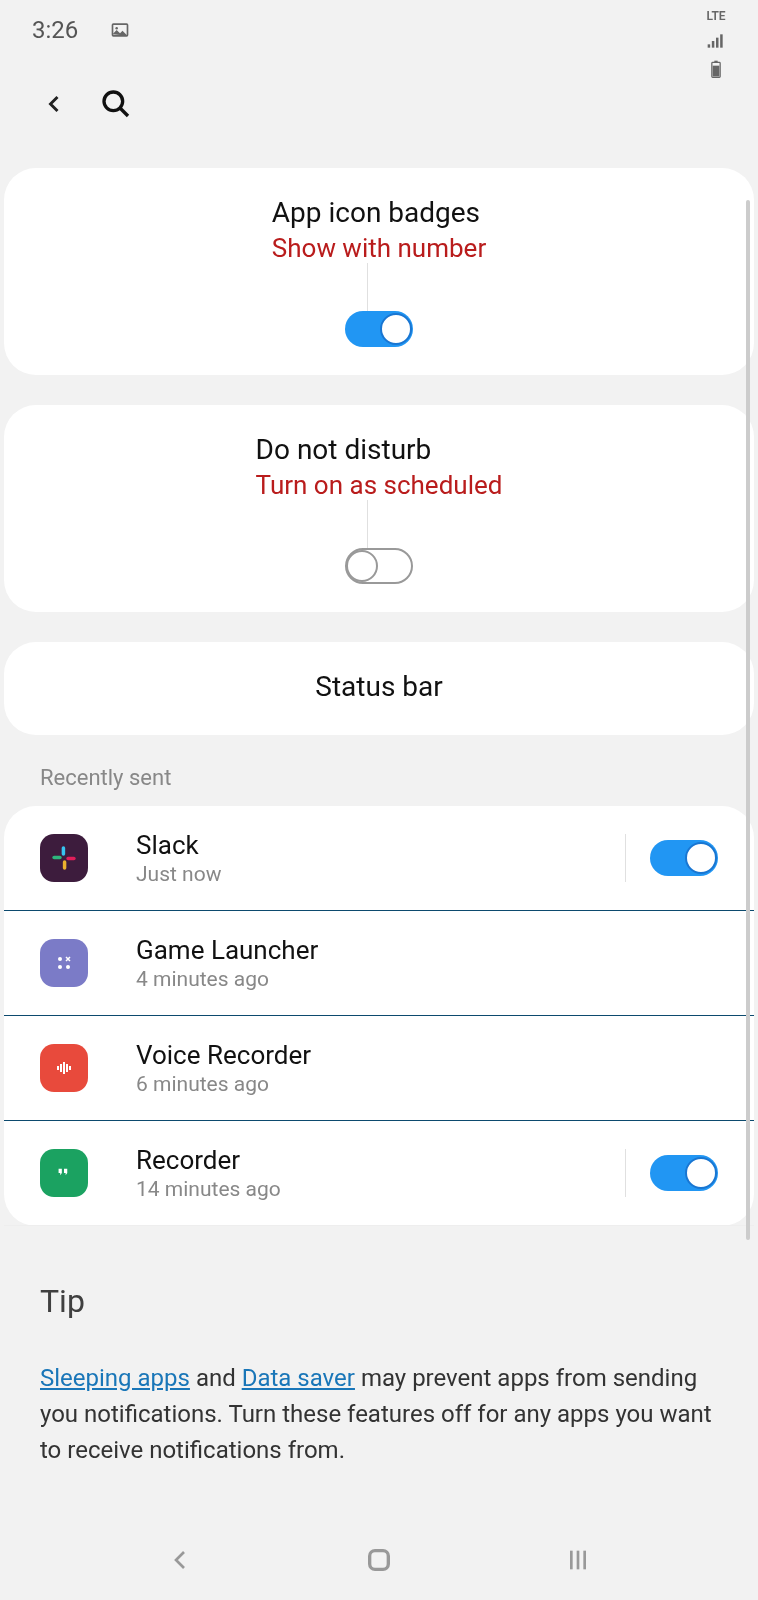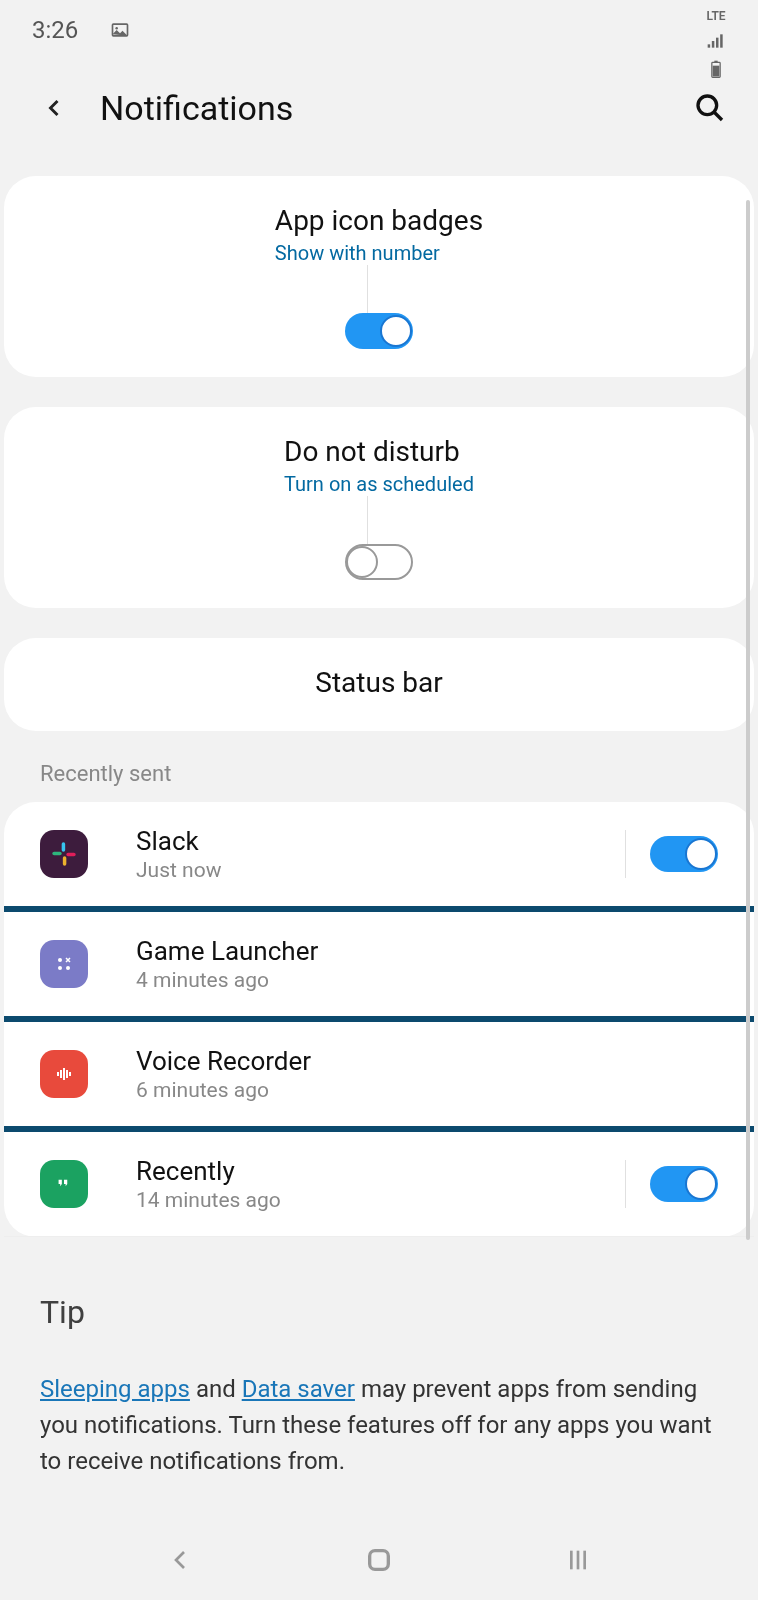--- a/index.html
+++ b/index.html
@@ -73,22 +73,22 @@
     }
     .card-text {
       flex: 1;
     }
     .card-title {
       font-size: 28px;
       color: #111;
       margin-bottom: 4px;
     }
     .card-subtitle {
-      font-size: 20px;
-      color: #0369a1;
+      font-size: 26px;
+      color: #b91c1c;
     }
     .toggle-divider {
       width: 1px;
       height: 48px;
       background: #e0e0e0;
       margin-right: 24px;
     }
     
     
     .toggle {
@@ -133,21 +133,21 @@
     
     .app-list {
       background: #fff;
       border-radius: 32px;
       margin: 0 4px;
     }
     .app-row {
       display: flex;
       align-items: center;
       padding: 24px 36px;
-      border-bottom: 6px solid #0c4a6e;
+      border-bottom: 1px solid #0c4a6e;
     }
     .app-row:last-of-type {
       border-bottom: 1px solid #eee;
     }
     .app-icon {
       width: 48px;
       height: 48px;
       border-radius: 14px;
       margin-right: 48px;
       display: flex;
@@ -257,21 +257,20 @@
       </svg>
   </div>
 </div>
 
 <div class="header">
   <div class="back-btn">
     <svg width="28" height="28" viewBox="0 0 24 24" fill="none" stroke="#222" stroke-width="2.5">
         <polyline points="15 18 9 12 15 6"></polyline>
       </svg>
   </div>
-  <div class="page-title">Notifications</div>
   <div class="search-btn">
     <svg width="32" height="32" viewBox="0 0 24 24" fill="none" stroke="#111" stroke-width="2.5">
         <circle cx="10" cy="10" r="7"></circle>
         <line x1="21" y1="21" x2="15" y2="15"></line>
       </svg>
   </div>
 </div>
 
 <div class="card">
   <div class="card-row">
@@ -360,21 +359,21 @@
     </div>
   </div>
 
   <div class="app-row">
     <div class="app-icon icon-hangouts">
       <svg width="26" height="26" viewBox="0 0 24 24" fill="#fff">
           <path d="M7 8h3v4l-1.5 2V12H7V8zm5 0h3v4l-1.5 2V12H12V8z"></path>
         </svg>
     </div>
     <div class="app-text">
-      <div class="app-name">Recently</div>
+      <div class="app-name">Recorder</div>
       <div class="app-time">14 minutes ago</div>
     </div>
     <div class="toggle-divider"></div>
     <div class="toggle on">
         <div class="toggle-knob"></div>
       </div>
   </div>
 
 </div>
 

